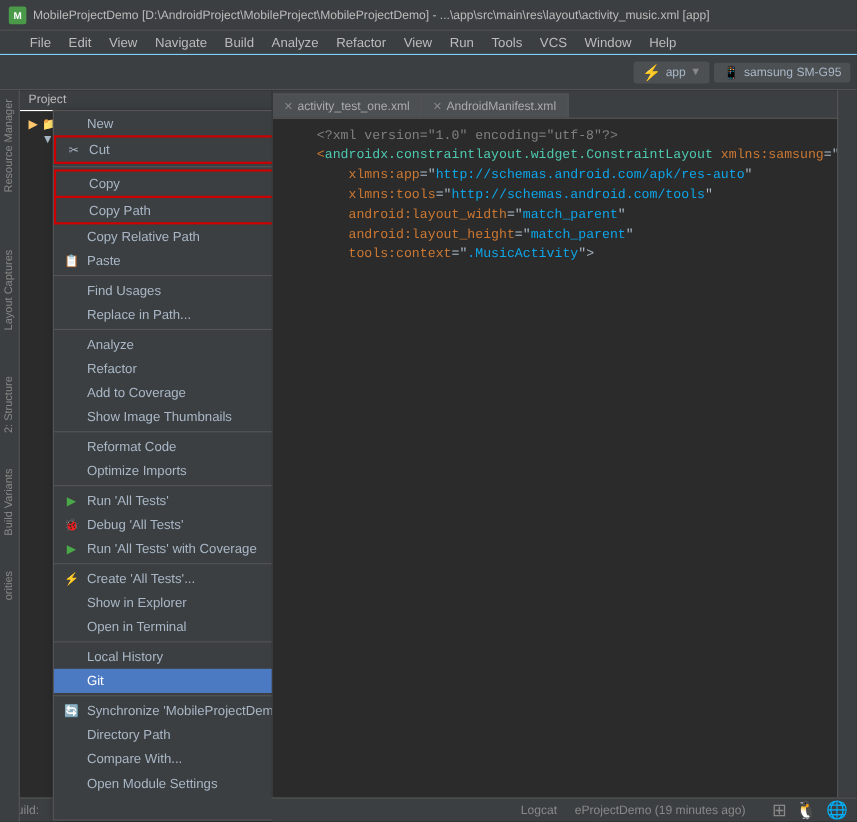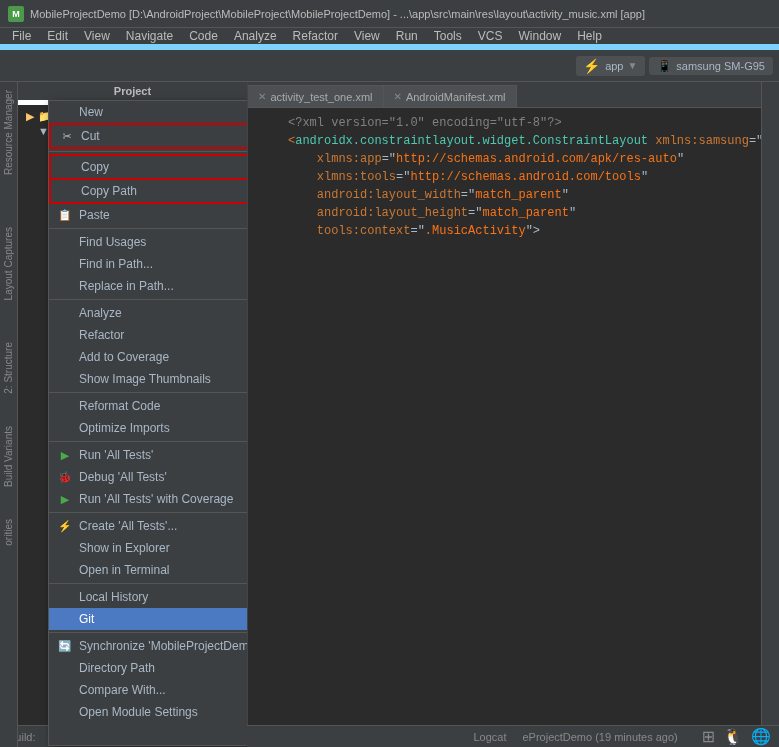--- a/index.html
+++ b/index.html
@@ -33,24 +33,24 @@
       display: flex; align-items: center; justify-content: center;
       font-size: 9px; color: white; font-weight: bold;
     }
 
     
     .menu-bar {
       background: #3c3f41;
       height: 22px;
       display: flex;
       align-items: center;
-      padding: 0 4px;
+      padding: 0 19px;
       font-size: 12px;
       color: #bbbbbb;
-      border-bottom: 6px solid #7dd3fc;
+      border-bottom: 1px solid #7dd3fc;
     }
     .menu-bar-item {
       padding: 2px 8px;
       cursor: pointer;
       border-radius: 3px;
     }
 
     
     .toolbar {
       background: #3c3f41;
@@ -74,24 +74,23 @@
       background: #2b2b2b;
       border-right: 1px solid #444;
       overflow: hidden;
       position: relative;
     }
 
     .panel-header {
       background: #3c3f41;
       padding: 3px 8px;
       font-size: 11px;
-      font-weight: bold;
+      font-weight: normal;
       color: #bbbbbb;
-      border-bottom: 5px solid #ffffff;
-      text-align: center;
+      border-bottom: 1px solid #ffffff;
     }
 
     
     .context-menu-left {
       position: absolute;
       top: 18px;
       left: 30px;
       width: 320px;
       background: #3c3f41;
       border: 1px solid #555;
@@ -179,21 +178,21 @@
     .line-num {
       color: #606366;
       width: 24px;
       text-align: right;
       margin-right: 10px;
       font-size: 11px;
       flex-shrink: 0;
     }
 
     .kw-orange { color: #cc7832; }
-    .kw-green { color: #f97316; font-family: Liberation Mono, monospace; }
+    .kw-green { color: #0ea5e9; font-family: Liberation Mono, monospace; }
     .kw-gray { color: #808080; }
     .kw-teal { color: #4ec9b0; }
 
     
     .bottom-bar {
       position: absolute;
       bottom: 0;
       left: 0;
       right: 0;
       height: 22px;
@@ -268,21 +267,21 @@
     <span>M</span>
   </div>
   <span>MobileProjectDemo [D:\AndroidProject\MobileProject\MobileProjectDemo] - ...\app\src\main\res\layout\activity_music.xml [app]</span>
 </div>
 
 <div class="menu-bar">
   <div class="menu-bar-item">File</div>
   <div class="menu-bar-item">Edit</div>
   <div class="menu-bar-item">View</div>
   <div class="menu-bar-item">Navigate</div>
-  <div class="menu-bar-item">Code</div>
+  <div class="menu-bar-item">Build</div>
   <div class="menu-bar-item">Analyze</div>
   <div class="menu-bar-item">Refactor</div>
   <div class="menu-bar-item">View</div>
   <div class="menu-bar-item">Run</div>
   <div class="menu-bar-item">Tools</div>
   <div class="menu-bar-item">VCS</div>
   <div class="menu-bar-item">Window</div>
   <div class="menu-bar-item">Help</div>
 </div>
 
@@ -360,46 +359,46 @@
       </div>
 
       <div class="ctx-item" style="border: 2px solid #cc0000; border-top: none;">
         <div class="ctx-item-left">
           <div class="ctx-icon"></div>
           <span class="ctx-item-label">Copy Path</span>
         </div>
 
       </div>
 
+      <div class="ctx-item">
+        <div class="ctx-item-left">
+          <div class="ctx-icon"></div>
+          <span class="ctx-item-label">Copy Relative Path</span>
+        </div>
+
+      </div>
 
       <div class="ctx-item">
         <div class="ctx-item-left">
           <div class="ctx-icon">📋</div>
           <span class="ctx-item-label">Paste</span>
         </div>
 
       </div>
 
       <div class="ctx-separator"></div>
 
       <div class="ctx-item">
         <div class="ctx-item-left">
           <div class="ctx-icon"></div>
           <span class="ctx-item-label">Find Usages</span>
         </div>
 
       </div>
 
-      <div class="ctx-item">
-        <div class="ctx-item-left">
-          <div class="ctx-icon"></div>
-          <span class="ctx-item-label">Find in Path...</span>
-        </div>
-
-      </div>
 
       <div class="ctx-item">
         <div class="ctx-item-left">
           <div class="ctx-icon"></div>
           <span class="ctx-item-label">Replace in Path...</span>
         </div>
 
       </div>
 
       <div class="ctx-separator"></div>

